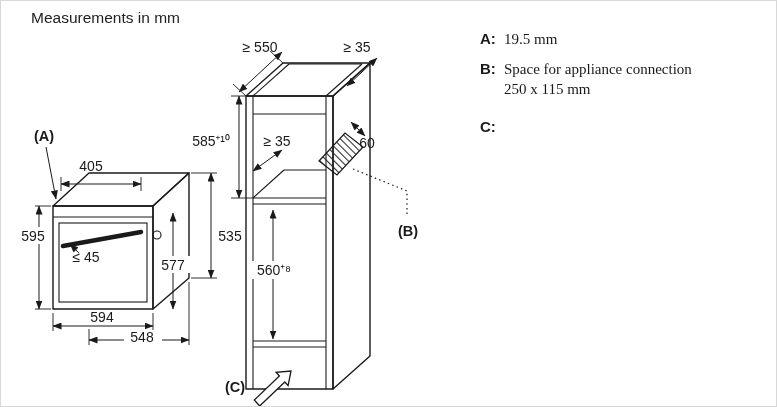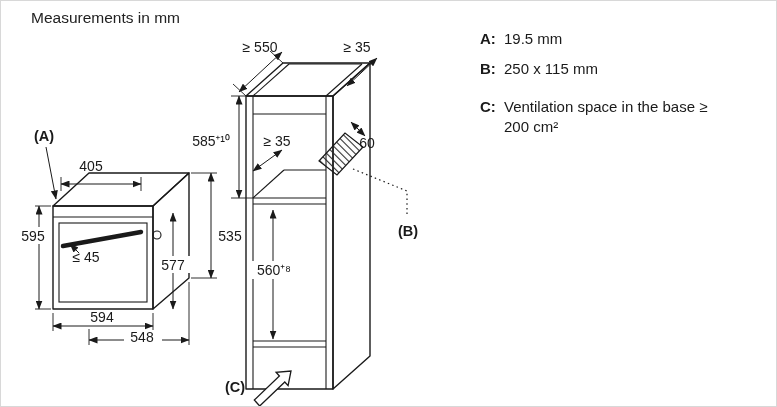--- a/index.html
+++ b/index.html
@@ -8,21 +8,21 @@
     background:#ffffff;border:1px solid #d8d8d8;overflow:hidden;
     font-family:"Liberation Sans",sans-serif;color:#1a1a1a;
   }
   .title{position:absolute;left:30px;top:8px;font-size:15.5px;color:#222;}
   .drawing{position:absolute;left:0;top:0;}
   .legend{position:absolute;left:479px;top:28px;width:292px;font-size:15px;line-height:20px;}
   .legend-item{display:flex;}
   .item-a{margin-bottom:10px;}
   .item-b{margin-bottom:18px;}
   .legend-key{font-weight:bold;flex:0 0 24px;width:24px;}
-  .legend-text span{display:block;}
+  .legend-text span{display:block;font-family:Liberation Serif, serif;}
   
   .edge{stroke:#1a1a1a;fill:none;stroke-width:1.4;stroke-linejoin:round;}
   .inner{stroke:#1a1a1a;fill:none;stroke-width:1.1;}
   .ext{stroke:#1a1a1a;stroke-width:0.9;}
   .dimline{stroke:#1a1a1a;stroke-width:1;fill:none;}
   .dim{font-family:"Liberation Sans",sans-serif;font-size:14px;fill:#1a1a1a;text-anchor:middle;}
   .dimbold{font-weight:bold;font-size:14.5px;}
   .mask{fill:#ffffff;stroke:none;}
 </style>
 </head>
@@ -143,25 +143,22 @@
   <div class="legend">
     <div class="legend-item item-a">
       <span class="legend-key">A:</span>
       <div class="legend-text">
         <span>19.5 mm</span>
       </div>
     </div>
     <div class="legend-item item-b">
       <span class="legend-key">B:</span>
       <div class="legend-text">
+        <span>Space for appliance connection</span>
         <span>250 x 115 mm</span>
       </div>
     </div>
     <div class="legend-item item-c">
       <span class="legend-key">C:</span>
-      <div class="legend-text">
-        <span>Ventilation space in the base ≥</span>
-        <span>200 cm²</span>
-      </div>
     </div>
   </div>
 
 </div>
 
 </body></html>

